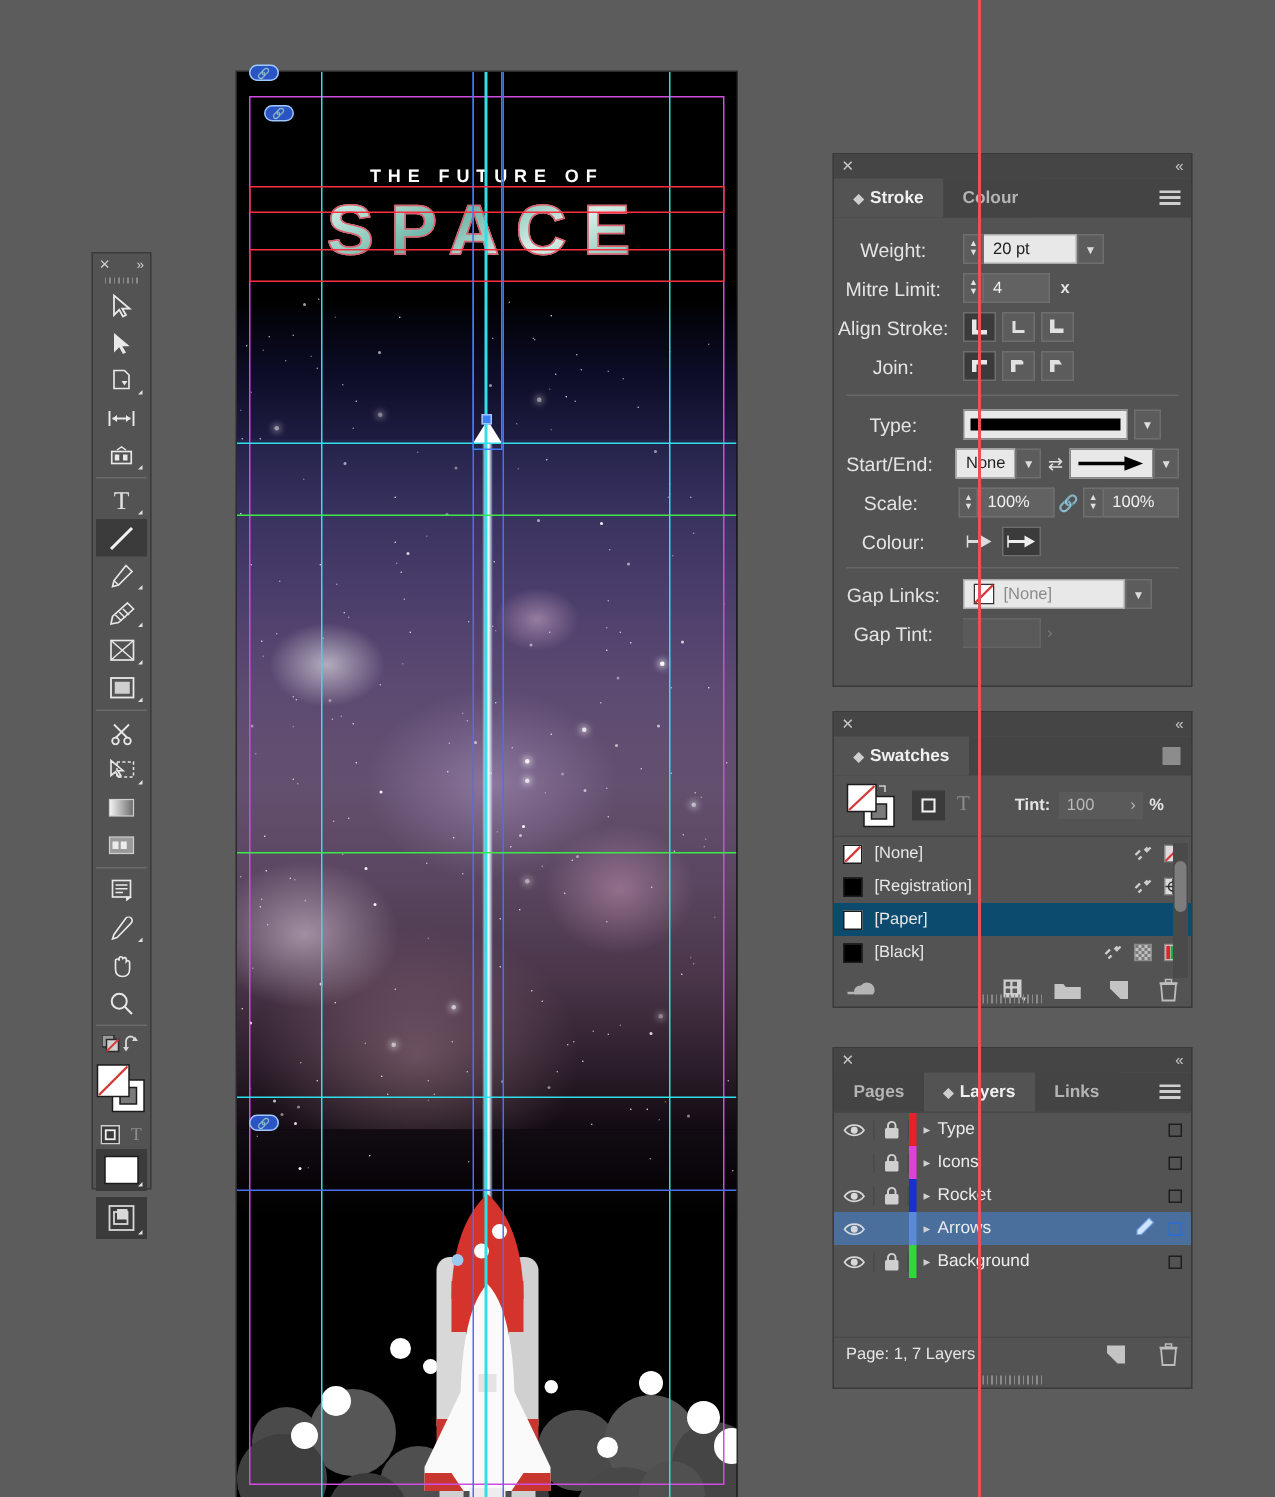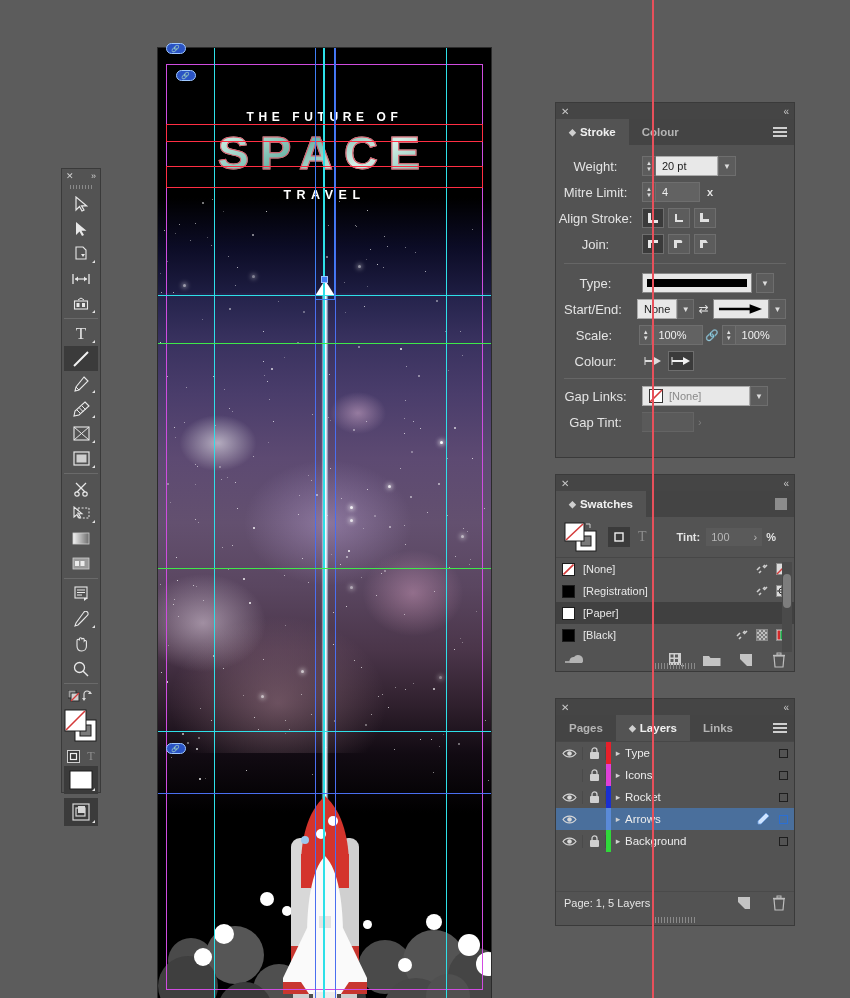--- a/index.html
+++ b/index.html
@@ -192,21 +192,21 @@
     height:20px; background:#e8e8e8; border:1px solid #888;
     display:flex; align-items:center; justify-content:center; padding:0 4px; color:#000;
   }
   .swapicon { width:20px; text-align:center; color:#e0e0e0; font-size:12px; }
 
   
   .sw-toolrow { display:flex; align-items:center; height:40px; padding:0 8px; }
   .fillstroke { position:relative; width:34px; height:30px; }
   .sw-list { background:#535353; }
   .sw-row { display:flex; align-items:center; height:22px; padding:0 6px; color:#e8e8e8; font-size:11px; }
-  .sw-row.sel { background:#404040; }
+  .sw-row.sel { background:#0c4a6e; }
   .sw-chip { width:13px; height:13px; border:1px solid #1c1c1c; margin-right:8px; flex:0 0 auto; }
   .sw-name { flex:1; }
   .sw-icons { display:flex; gap:7px; align-items:center; }
   .mini { width:13px; height:13px; display:flex;align-items:center;justify-content:center; }
   .sw-foot { height:26px; display:flex; align-items:center; padding:0 8px; }
 
   
   .ly-row { display:flex; align-items:center; height:22px; font-size:11.5px; color:#ececec; }
   .ly-row.sel { background:#4a6f9c; }
   .ly-eye { width:26px; display:flex;align-items:center;justify-content:center; }
@@ -468,21 +468,20 @@
       <i class="star" style="left: 56.506px; top: 376.8px; width: 1px; height: 1px; opacity: 0.462751;"></i>
       <i class="star" style="left: 295.859px; top: 379.332px; width: 2px; height: 2px; opacity: 0.77406;"></i>
       <i class="star" style="left: 53.2885px; top: 671.987px; width: 1px; height: 1px; opacity: 0.868723;"></i>
       <i class="star" style="left: 74.32px; top: 496.542px; width: 1px; height: 1px; opacity: 0.806618;"></i>
       <i class="star" style="left: 301.814px; top: 590.117px; width: 1px; height: 1px; opacity: 0.378198;"></i>
     </div>
 
   <div class="headline-wrap">
     <div class="hl-small">THE FUTURE OF</div>
     <div class="hl-big">SPACE</div>
-    <div class="hl-travel">TRAVEL</div>
   </div>
 
   <div class="trail"></div>
   <div class="arrow-head"></div>
   <div class="sel-box" style="left:157px; top:-10px; width:20px; height:262px;"></div>
   <div class="sel-handle" style="left:163px; top:228px;"></div>
 
   <div class="cloud-layer" id="clouds">
       <i class="cl" style="left: 10px; top: 60px; width: 46px; height: 46px; background: rgb(74, 74, 74);"></i>
       <i class="cl" style="left: 48px; top: 48px; width: 58px; height: 58px; background: rgb(86, 86, 86);"></i>
@@ -1178,21 +1177,21 @@
         <span class="ly-arrow">▸</span>
         <span class="ly-name">Background</span>
         <span class="ly-pen"></span>
         <span class="ly-target">
           <i class="tgt-sq"></i>
         </span>
       </div>
     </div>
 
   <div class="ly-foot">
-    <span>Page: 1, 5 Layers</span>
+    <span>Page: 1, 7 Layers</span>
     <span style="flex:1"></span>
     <svg width="16" height="16" viewBox="0 0 16 16" style="margin-right:20px;">
         <path d="M2 2 h12 v12 h-5 l-7 -7 Z" fill="#c4c4c4"></path>
       </svg>
     <svg width="14" height="16" viewBox="0 0 14 16">
         <path d="M2 4 h10 l-1 11 h-8 Z" fill="none" stroke="#bdbdbd" stroke-width="1.2"></path>
         <line x1="1" y1="3.5" x2="13" y2="3.5" stroke="#bdbdbd" stroke-width="1.4"></line>
         <rect x="5" y="1" width="4" height="2" fill="none" stroke="#bdbdbd" stroke-width="1"></rect>
       </svg>
   </div>

